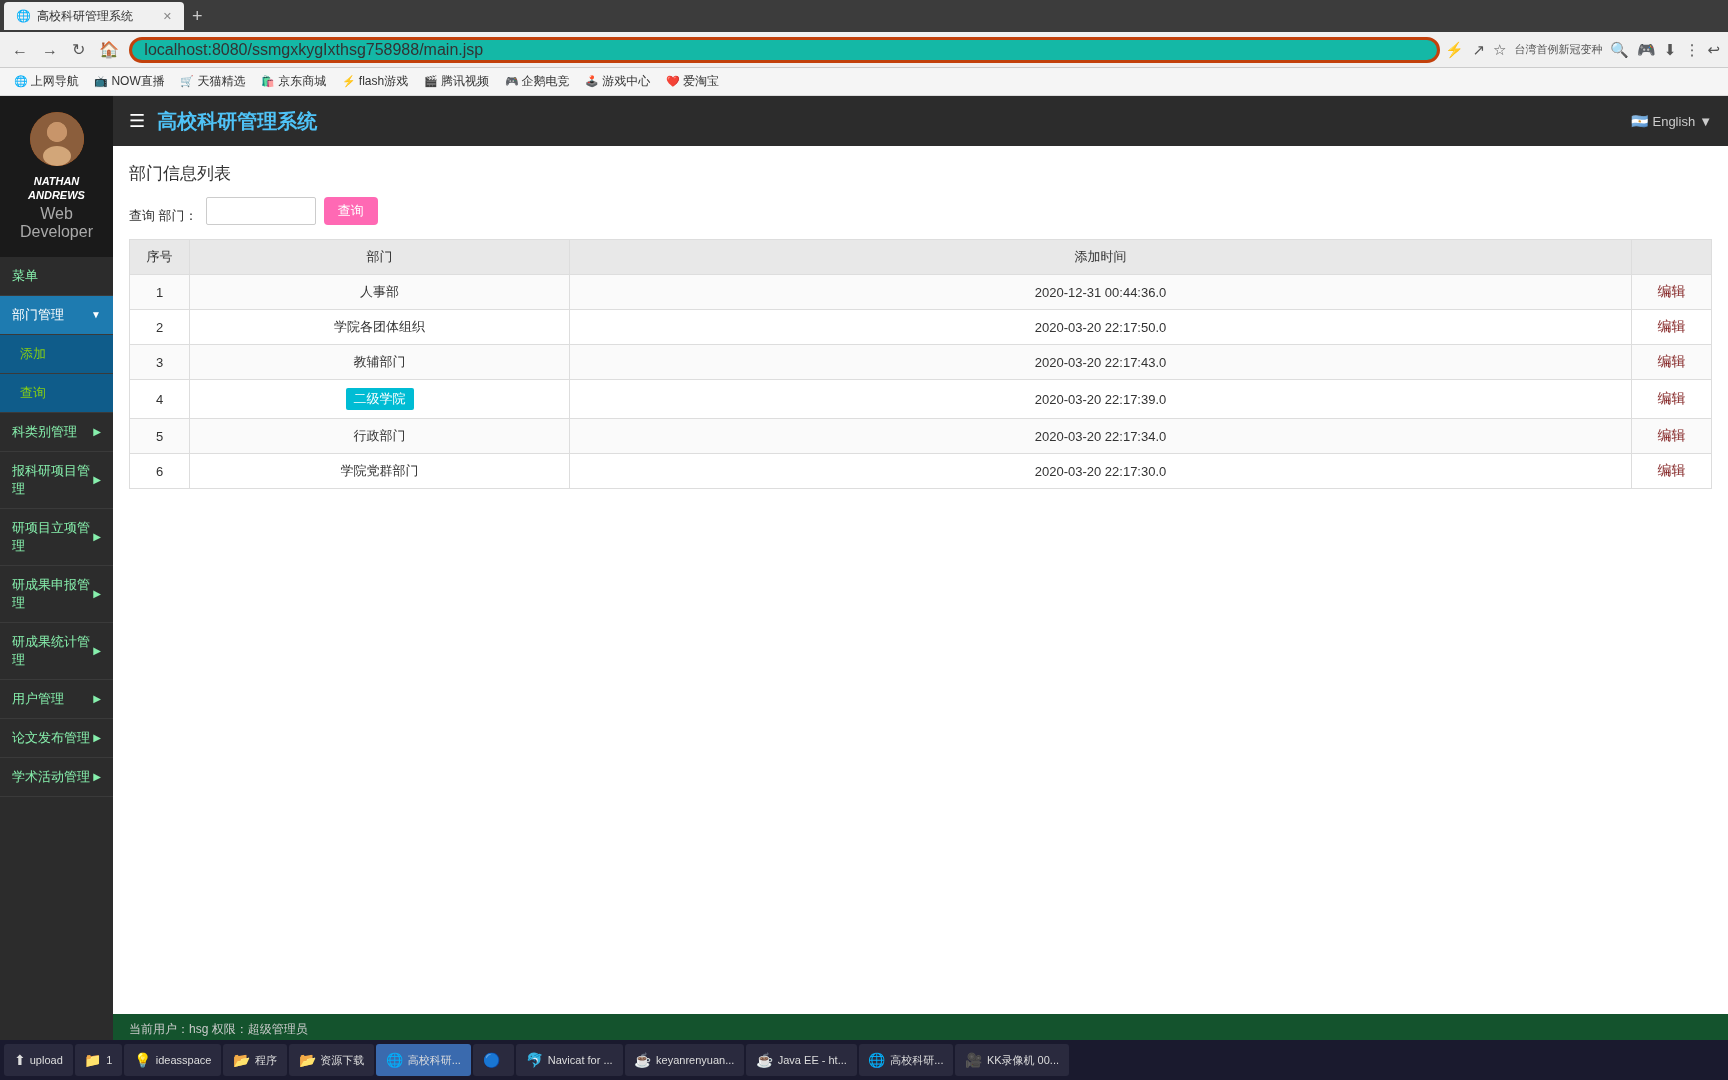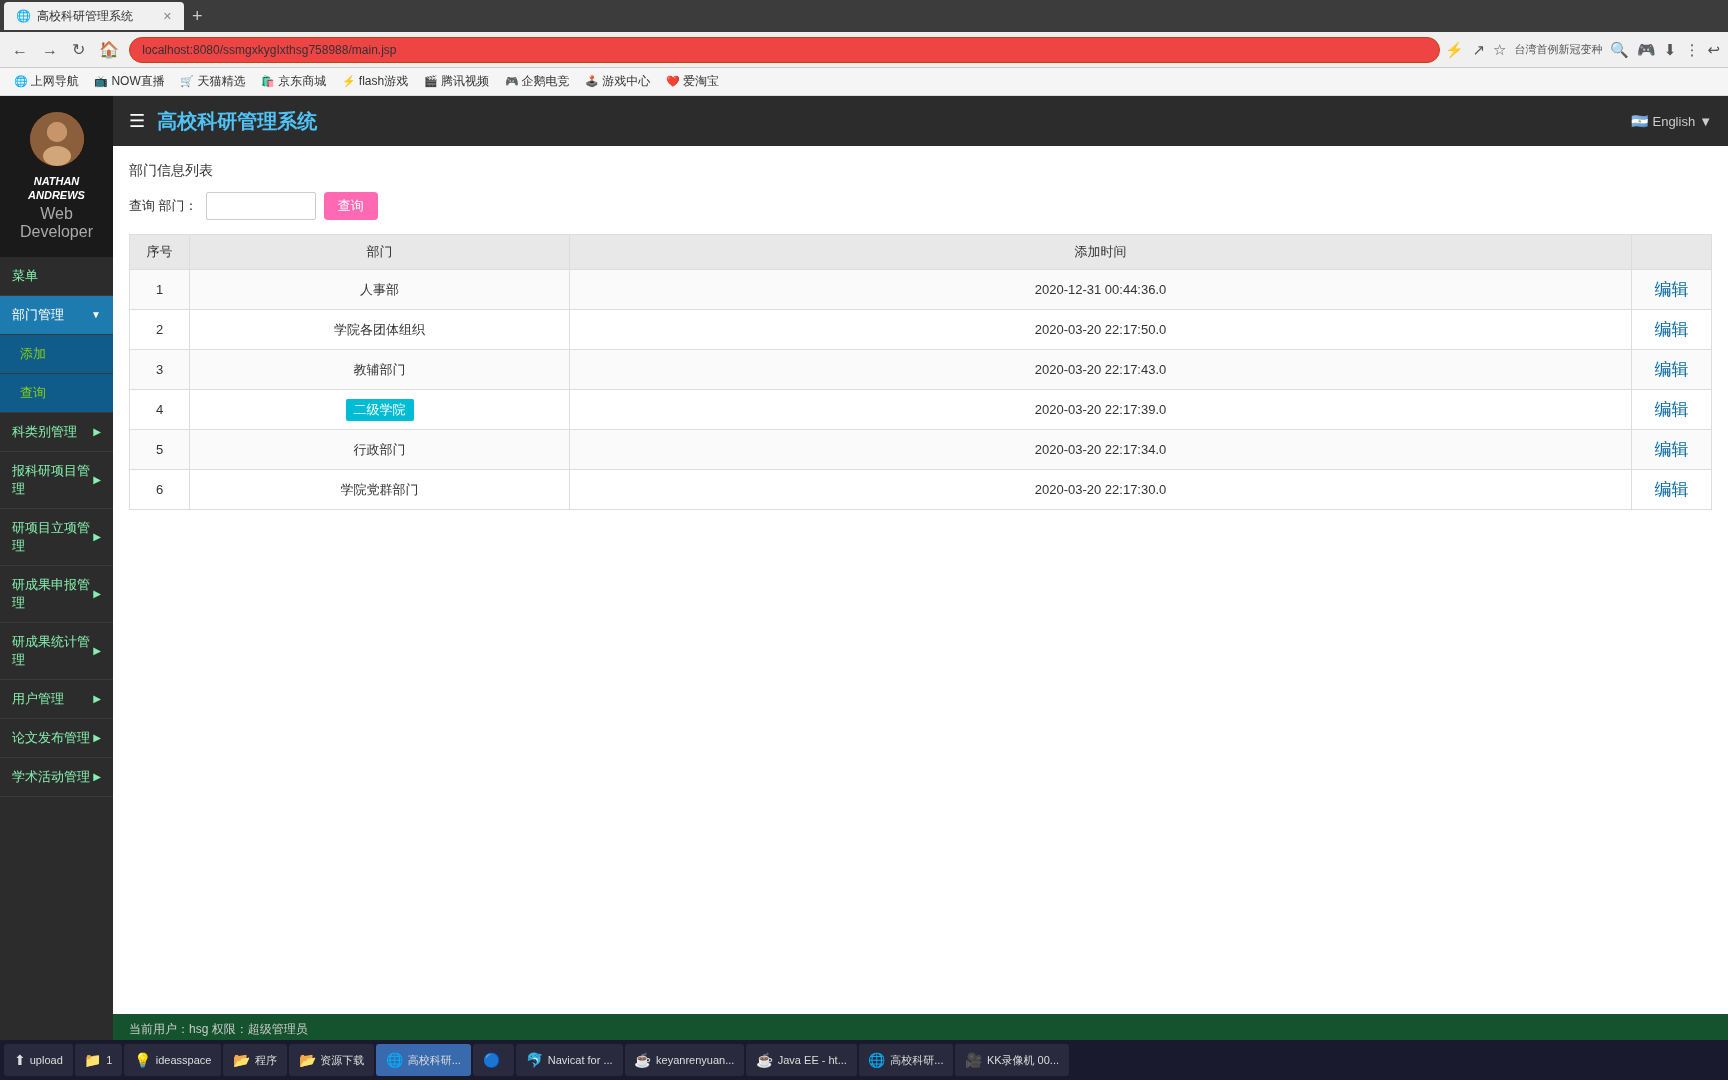--- a/index.html
+++ b/index.html
@@ -33,22 +33,22 @@
       display: flex;
       align-items: center;
       padding: 0 8px;
       gap: 6px;
       border-bottom: 1px solid #ccc;
     }
     .nav-btn {
       background: none; border: none; cursor: pointer; color: #555; font-size: 16px; padding: 2px 4px;
     }
     .address-input {
-      flex: 1; height: 26px; border: 1px solid #c2410c; border-radius: 13px;
-      padding: 0 12px; font-size: 12px; background: #ef4444; color: #333;
+      flex: 1; height: 26px; border: 3px solid #c2410c; border-radius: 13px;
+      padding: 0 12px; font-size: 16px; background: #14b8a6; color: #333;
       outline: none;
     }
     .toolbar-icons { display: flex; align-items: center; gap: 8px; color: #555; }
     .toolbar-icon { font-size: 15px; cursor: pointer; }
 
     
     .bookmarks-bar {
       background: #f5f5f5;
       height: 28px;
       display: flex;
@@ -128,22 +128,22 @@
     .hamburger { font-size: 18px; cursor: pointer; margin-right: 12px; }
     .header-left { display: flex; align-items: center; }
     .lang-selector {
       display: flex; align-items: center; gap: 4px;
       cursor: pointer; color: #ccc; font-size: 13px;
     }
     .flag-icon { font-size: 14px; }
 
     
     .content { flex: 1; padding: 16px; background: white; overflow-y: auto; }
-    .page-title { font-size: 14px; color: #333; margin-bottom: 12px; }
-    .search-bar { display: flex; align-items: center; gap: 8px; margin-bottom: 14px; }
+    .page-title { font-size: 17px; color: #333; margin-bottom: 12px; }
+    .search-bar { display: flex; align-items: flex-end; gap: 8px; margin-bottom: 14px; }
     .search-label { font-size: 13px; color: #333; }
     .search-input {
       width: 110px; height: 28px; border: 1px solid #ccc; border-radius: 2px;
       padding: 0 8px; font-size: 13px; outline: none;
     }
     .search-btn {
       background: #ff69b4; color: white; border: none; border-radius: 4px;
       padding: 5px 14px; font-size: 13px; cursor: pointer;
     }
 
@@ -156,21 +156,21 @@
     }
     .data-table td {
       border: 1px solid #ddd; padding: 8px 12px;
       font-size: 13px; color: #333; text-align: center;
     }
     .data-table tbody tr:nth-child(odd) { background: #fafafa; }
     .data-table tbody tr:nth-child(even) { background: white; }
     .th-seq { width: 60px; }
     .th-dept { width: 380px; }
     .edit-btn {
-      color: #0369a1; text-decoration: none; font-size: 17px;
+      color: #7f1d1d; text-decoration: none; font-size: 14px;
       background: none; border: none; cursor: pointer; font-family: Liberation Serif, serif;
     }
     .highlighted-cell {
       background: #00bcd4; color: white; padding: 2px 8px; border-radius: 2px;
       display: inline-block;
     }
 
     
     .footer {
       background: #14532d;

